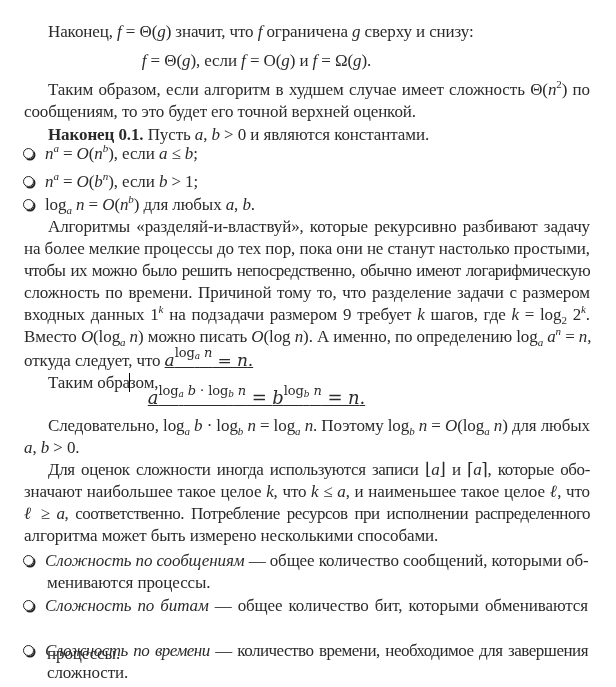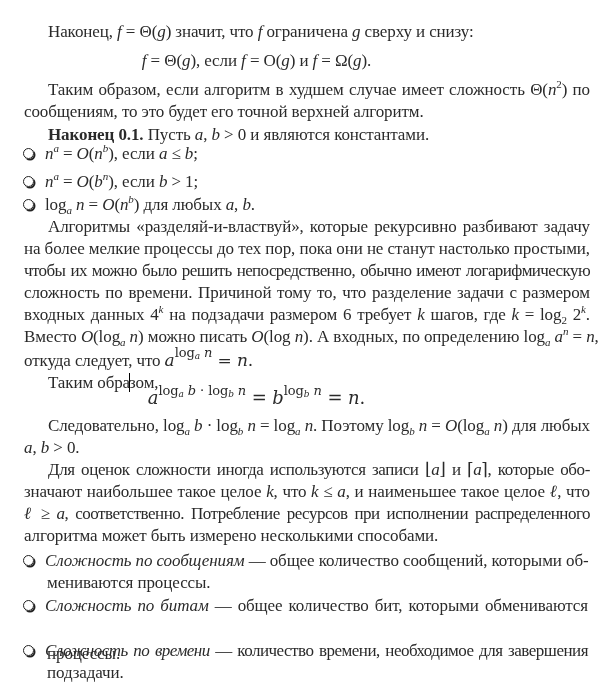--- a/index.html
+++ b/index.html
@@ -12,41 +12,41 @@
   .ctr { left:0; width:513px; text-align:center; }
   .just { width:566px; text-align:justify; text-align-last:justify; }
   .just.ind { width:542px; }
   i, .m { font-style:italic; }
   b { font-weight:bold; }
   sup { font-size:11px; vertical-align:7px; line-height:0; }
   sub { font-size:11px; vertical-align:-4px; line-height:0; font-style:italic; }
   .bullet { display:inline-block; width:14px; height:14px; position:relative; margin-right:9px; vertical-align:-2px; }
   .bullet::before { content:""; position:absolute; left:1px; top:1px; width:9px; height:9px; border:1.6px solid #222; border-radius:50%; box-shadow:1.5px 1.5px 0 0 #222; }
   .cursor { display:inline-block; width:1px; height:19px; background:#000; vertical-align:-4px; margin:0 -1px; }
-  .tex { font-family:"DejaVu Serif",serif; }
+  .tex { font-family:"DejaVu Serif",serif;text-decoration:underline; }
   .tex sup { font-size:13px; vertical-align:9px; }
   .tex sup sub { font-size:9px; vertical-align:-2px; }
   .disp { font-size:18px; }
 </style>
 </head>
 <body>
 
 <div class="ln ind" style="top:21px">
   <span>Наконец, </span><i>f</i><span> = Θ(</span><i>g</i><span>) значит, что </span><i>f</i><span> ограничена </span><i>g</i><span> сверху и снизу:</span>
 </div>
 
 <div class="ln ctr" style="top:50px">
   <i>f</i><span> = Θ(</span><i>g</i><span>), если </span><i>f</i><span> = O(</span><i>g</i><span>) и </span><i>f</i><span> = Ω(</span><i>g</i><span>).</span>
 </div>
 
 <div class="ln ind just" style="top:79px">
   <span>Таким образом, если алгоритм в худшем случае имеет сложность Θ(</span><i>n</i><sup>2</sup><span>) по</span>
 </div>
 <div class="ln" style="top:101px">
-  <span>сообщениям, то это будет его точной верхней алгоритм.</span>
+  <span>сообщениям, то это будет его точной верхней оценкой.</span>
 </div>
 
 <div class="ln ind" style="top:124px">
   <b>Наконец 0.1.</b><span> Пусть </span><i>a</i><span>, </span><i>b</i><span> &gt; 0 и являются константами.</span>
 </div>
 
 <div class="ln bl" style="top:143px">
   <span class="bullet"></span><i>n</i><sup class="m">a</sup><span> = </span><i>O</i><span>(</span><i>n</i><sup class="m">b</sup><span>), если </span><i>a</i><span> ≤ </span><i>b</i><span>;</span>
 </div>
 <div class="ln bl" style="top:171px">
@@ -54,24 +54,24 @@
 </div>
 <div class="ln bl" style="top:194px">
   <span class="bullet"></span><span>log</span><sub>a</sub><i> n</i><span> = </span><i>O</i><span>(</span><i>n</i><sup class="m">b</sup><span>) для любых </span><i>a</i><span>, </span><i>b</i><span>.</span>
 </div>
 
 <div class="ln ind just" style="top:216px"><span>Алгоритмы «разделяй-и-властвуй», которые рекурсивно разбивают задачу</span></div>
 <div class="ln just" style="top:238px"><span>на более мелкие процессы до тех пор, пока они не станут настолько простыми,</span></div>
 <div class="ln just" style="top:260px; letter-spacing:-0.6px"><span>чтобы их можно было решить непосредственно, обычно имеют логарифмическую</span></div>
 <div class="ln just" style="top:282px"><span>сложность по времени. Причиной тому то, что разделение задачи с размером</span></div>
 <div class="ln just" style="top:304px">
-  <span>входных данных 4</span><sup class="m">k</sup><span> на подзадачи размером 6 требует </span><i>k</i><span> шагов, где </span><i>k</i><span> = log</span><sub style="font-style:normal">2</sub><span> 2</span><sup class="m">k</sup><span>.</span>
+  <span>входных данных 1</span><sup class="m">k</sup><span> на подзадачи размером 9 требует </span><i>k</i><span> шагов, где </span><i>k</i><span> = log</span><sub style="font-style:normal">2</sub><span> 2</span><sup class="m">k</sup><span>.</span>
 </div>
 <div class="ln just" style="top:326px">
-  <span>Вместо </span><i>O</i><span>(log</span><sub>a</sub><i> n</i><span>) можно писать </span><i>O</i><span>(log </span><i>n</i><span>). А входных, по определению log</span><sub>a</sub><i> a</i><sup class="m">n</sup><span> = </span><i>n</i><span>,</span>
+  <span>Вместо </span><i>O</i><span>(log</span><sub>a</sub><i> n</i><span>) можно писать </span><i>O</i><span>(log </span><i>n</i><span>). А именно, по определению log</span><sub>a</sub><i> a</i><sup class="m">n</sup><span> = </span><i>n</i><span>,</span>
 </div>
 <div class="ln" style="top:349px">
   <span>откуда следует, что </span><span class="tex"><i>a</i><sup><span>log</span><sub>a</sub><i> n</i></sup><span> = </span><i>n</i><span>.</span></span>
 </div>
 
 <div class="ln ind" style="top:372px">
   <span>Таким обра</span><span class="cursor"></span><span>зом,</span>
 </div>
 
 <div class="ln ctr tex disp" style="top:387px">
@@ -109,18 +109,18 @@
   <span class="bullet"></span><i>Сложность по битам</i><span> — общее количество бит, которыми обмениваются</span>
 </div>
 <div class="ln bl2" style="top:643px">
   <span>процессы.</span>
 </div>
 
 <div class="ln bl just" style="top:640px; width:566px; letter-spacing:-0.5px">
   <span class="bullet"></span><i>Сложность по времени</i><span> — количество времени, необходимое для завершения</span>
 </div>
 <div class="ln bl2" style="top:662px">
-  <span>подзадачи.</span>
+  <span>сложности.</span>
 </div>
 
 <div class="ln bl" style="top:684px; letter-spacing:-0.4px">
   <i>Сложность по памяти</i><span> — общее количество памяти, необходимое процессам.</span>
 </div>
 
 </body></html>

